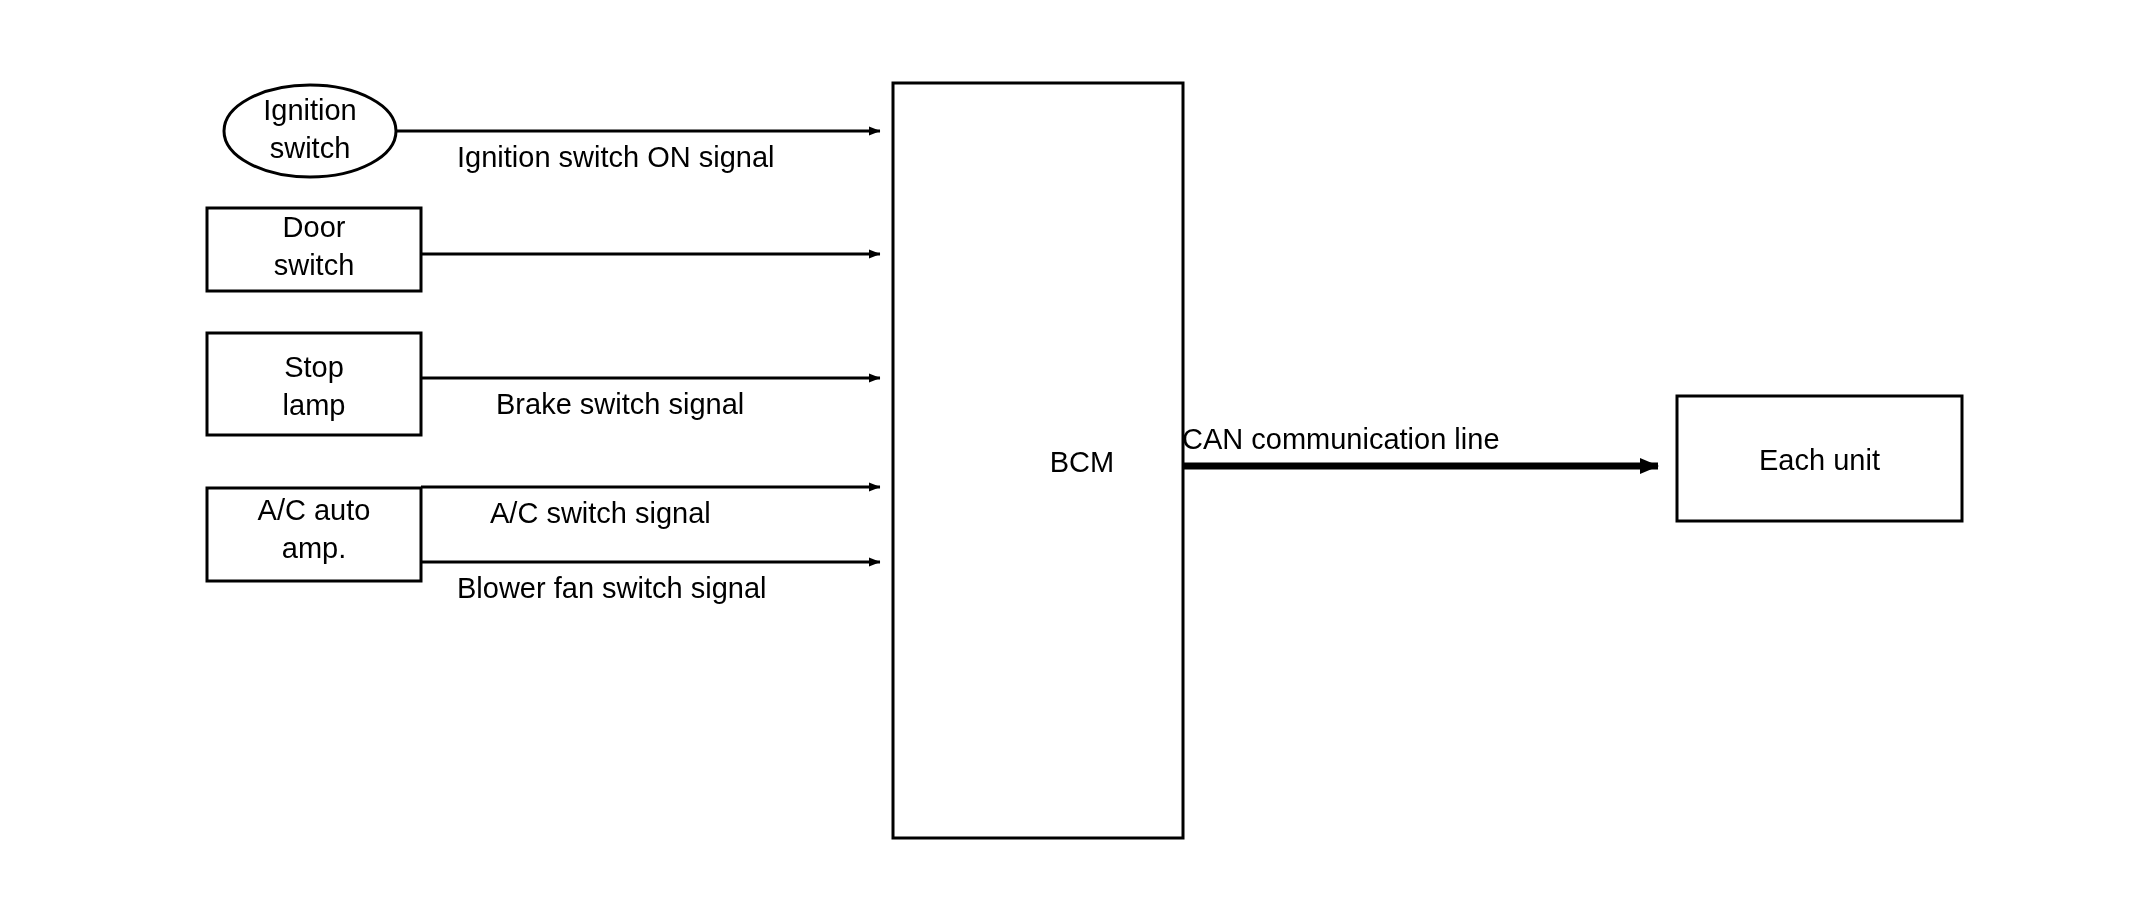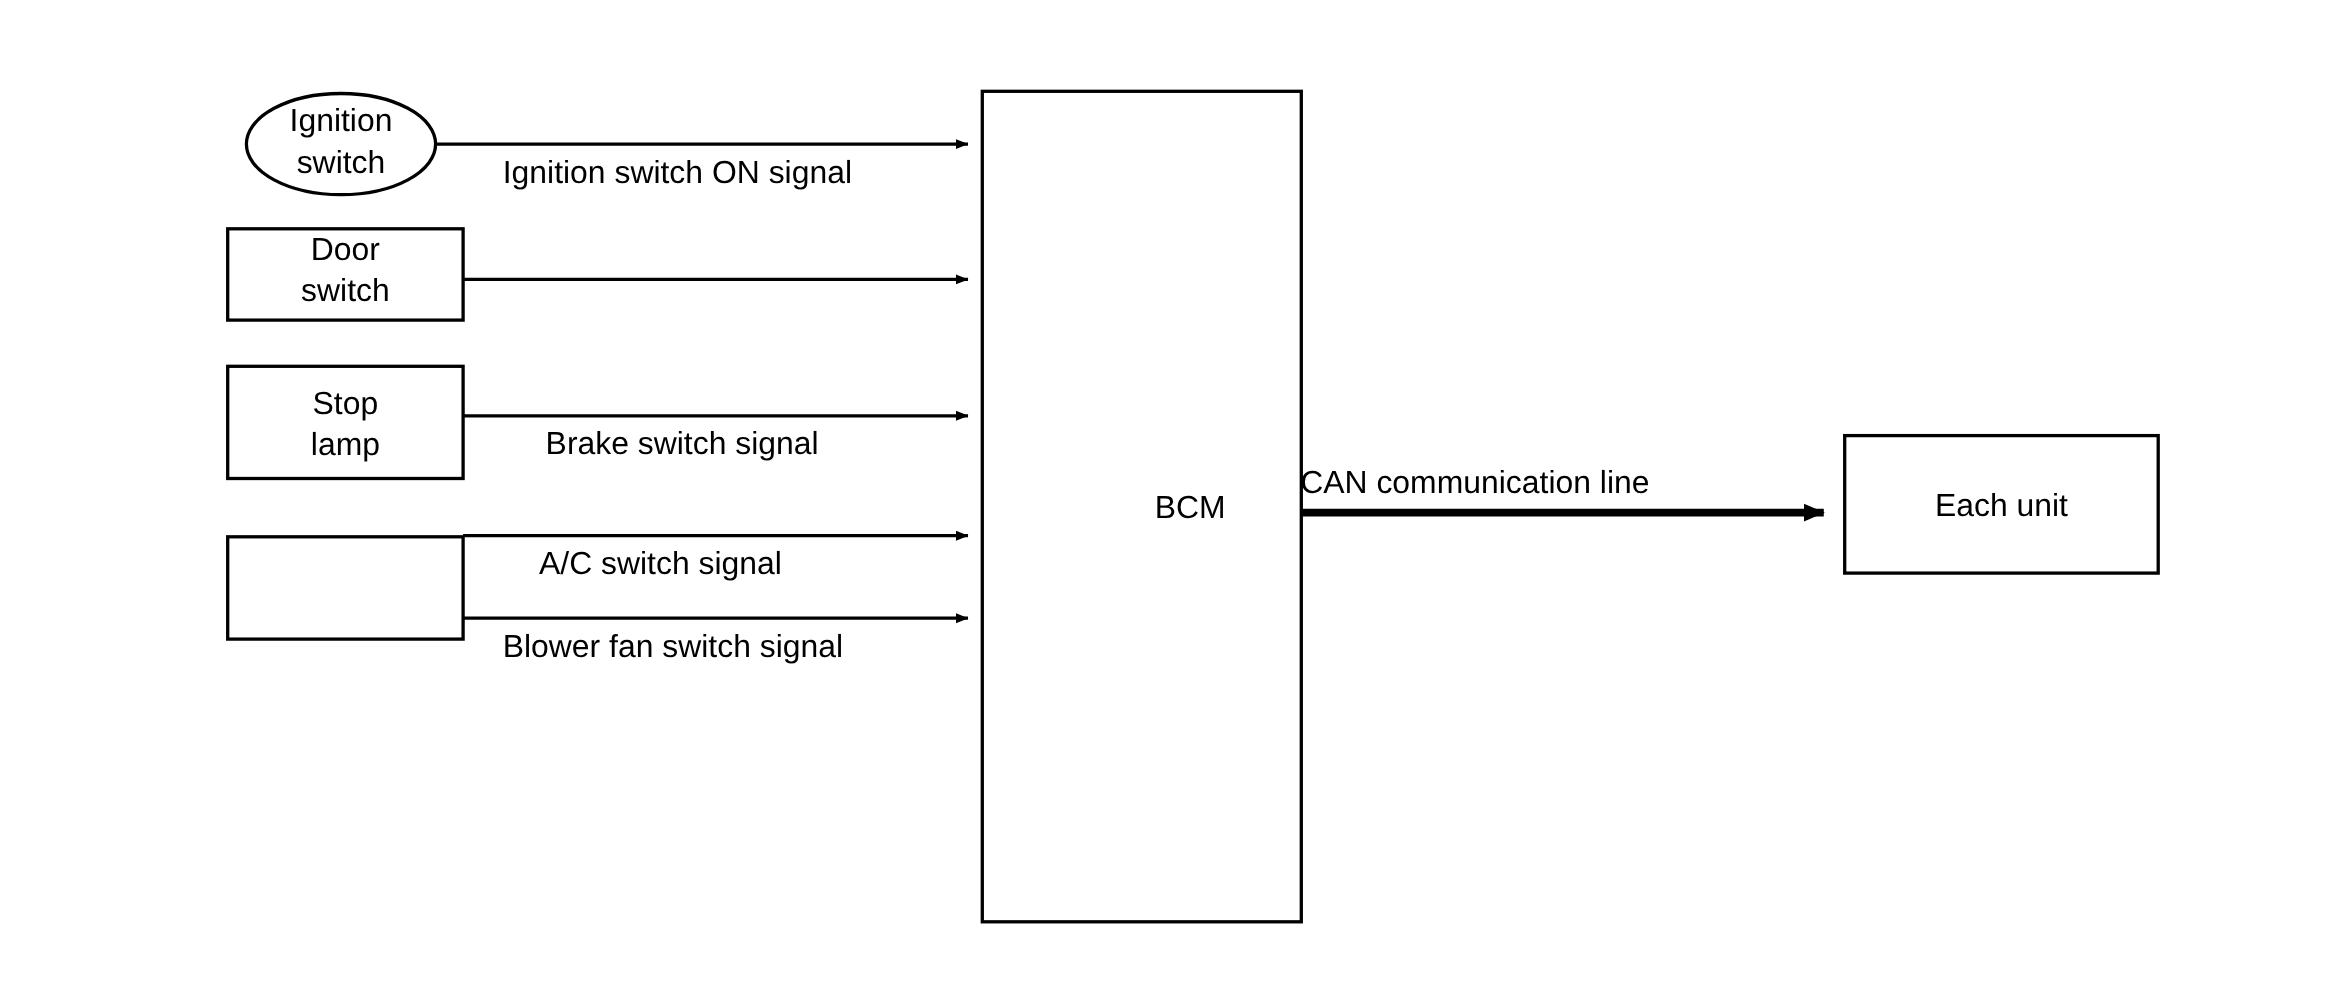--- a/index.html
+++ b/index.html
@@ -92,20 +92,22 @@
 
   <div class="node-label" style="left:224px; top:92px; width:172px;">Ignition
 switch</div>
 
   <div class="node-label" style="left:207px; top:209px; width:214px;">Door
 switch</div>
 
   <div class="node-label" style="left:207px; top:349px; width:214px;">Stop
 lamp</div>
 
+  <div class="node-label" style="left:207px; top:492px; width:214px;">A/C auto
+amp.</div>
 
   <div class="bcm-label" style="left:893px; top:446px; width:290px;padding-left:44px;">BCM</div>
 
   <div class="bcm-label" style="left:1677px; top:444px; width:285px;">Each unit</div>
 
   <div class="edge-label" style="left:457px; top:141px;">Ignition switch ON signal</div>
 
 
   <div class="edge-label" style="left:496px; top:388px;">Brake switch signal</div>
 

